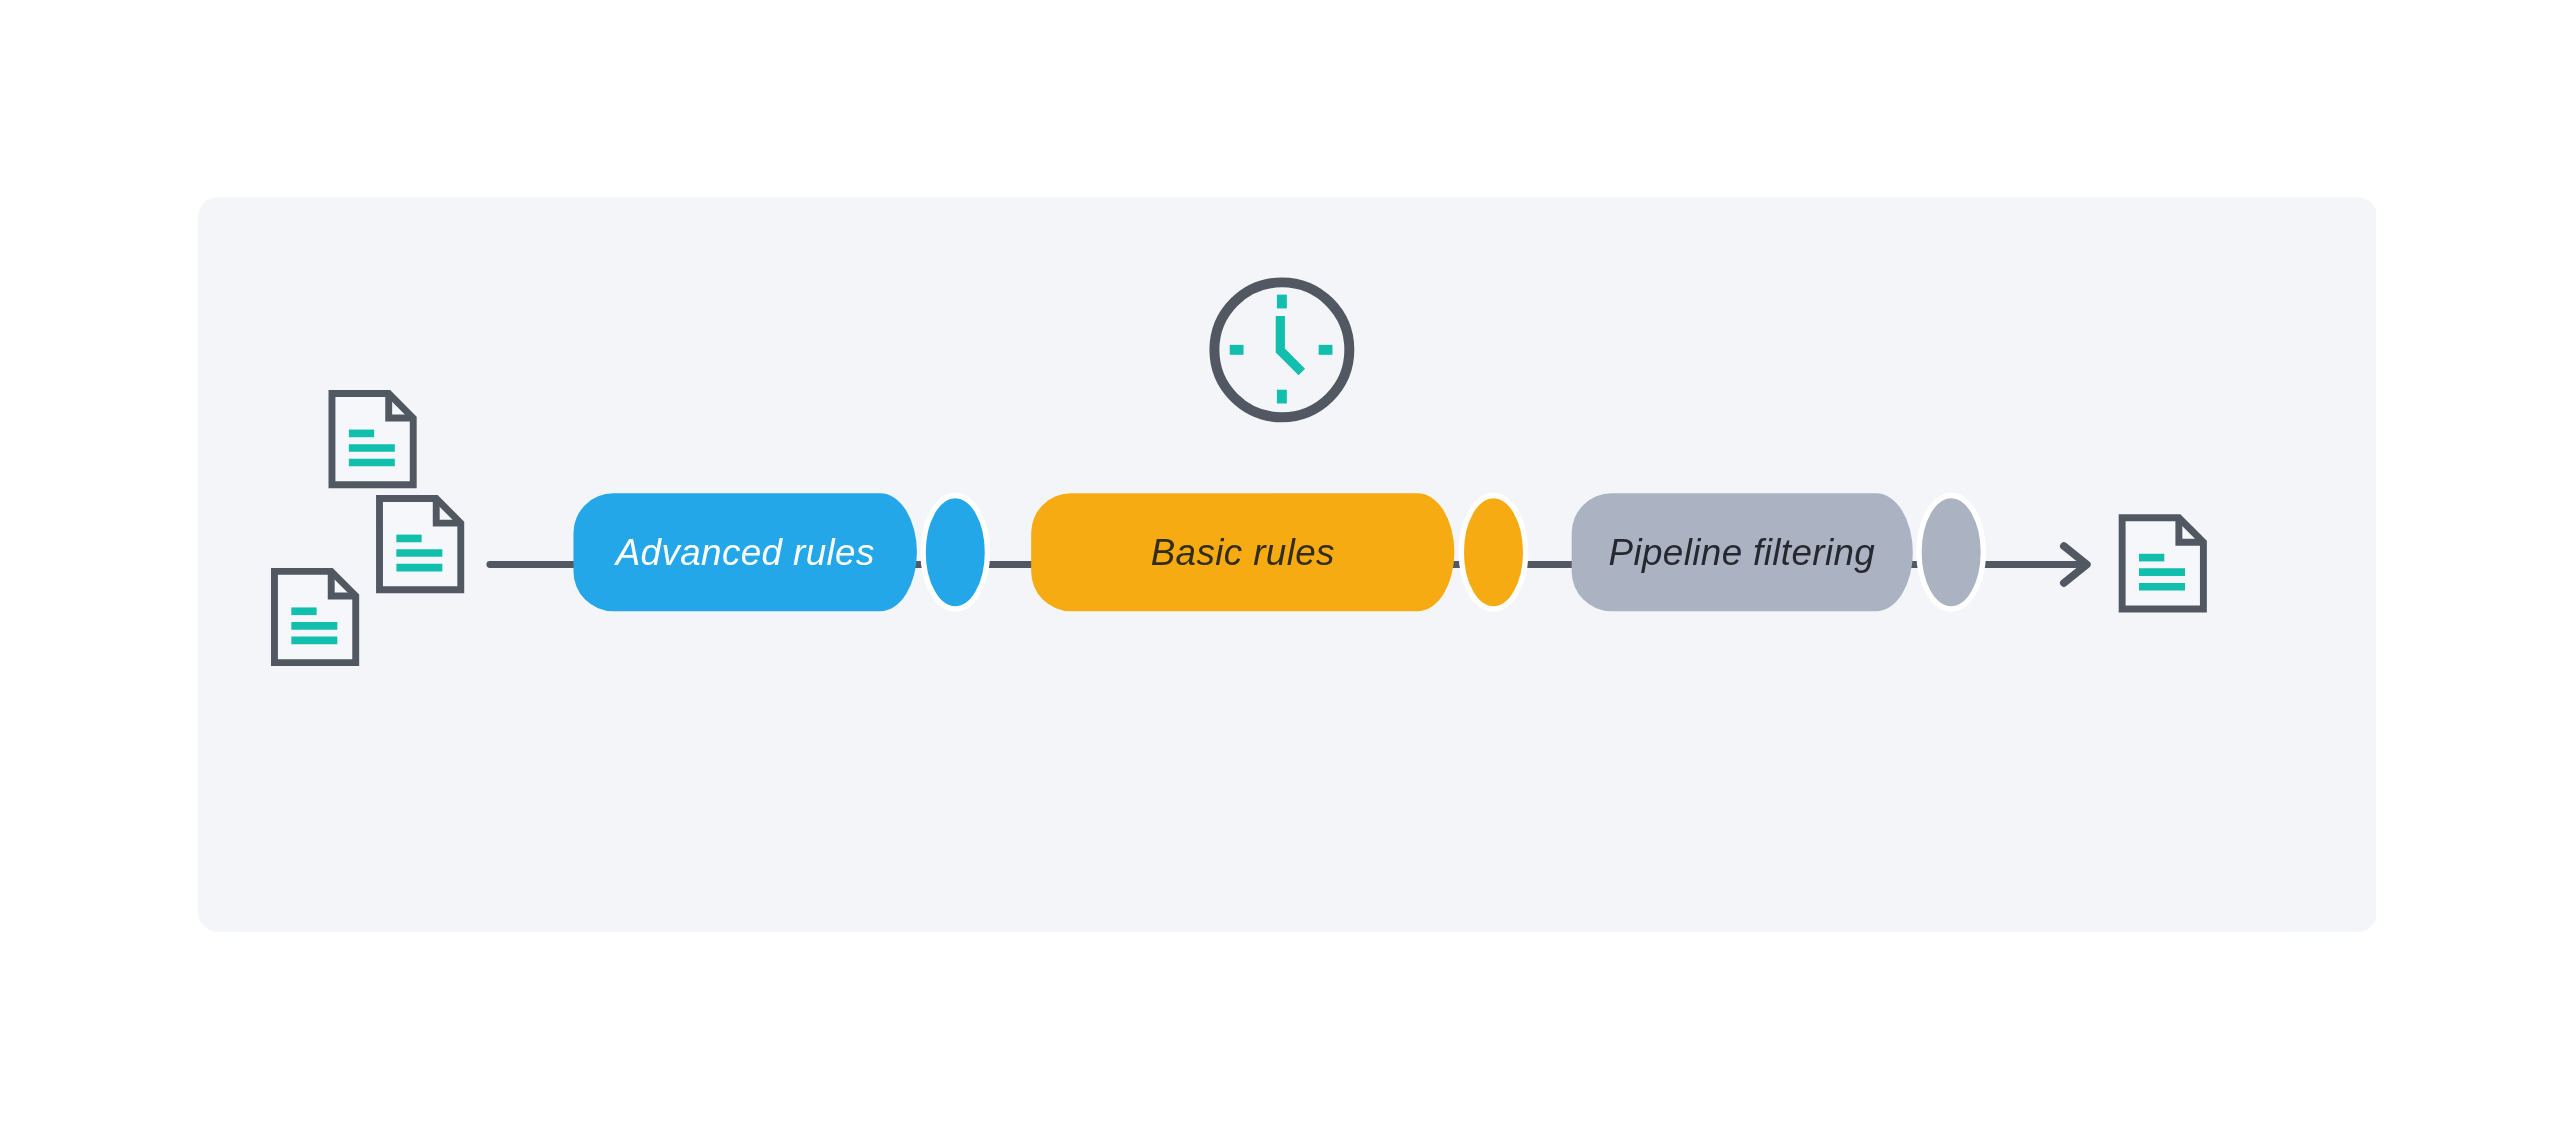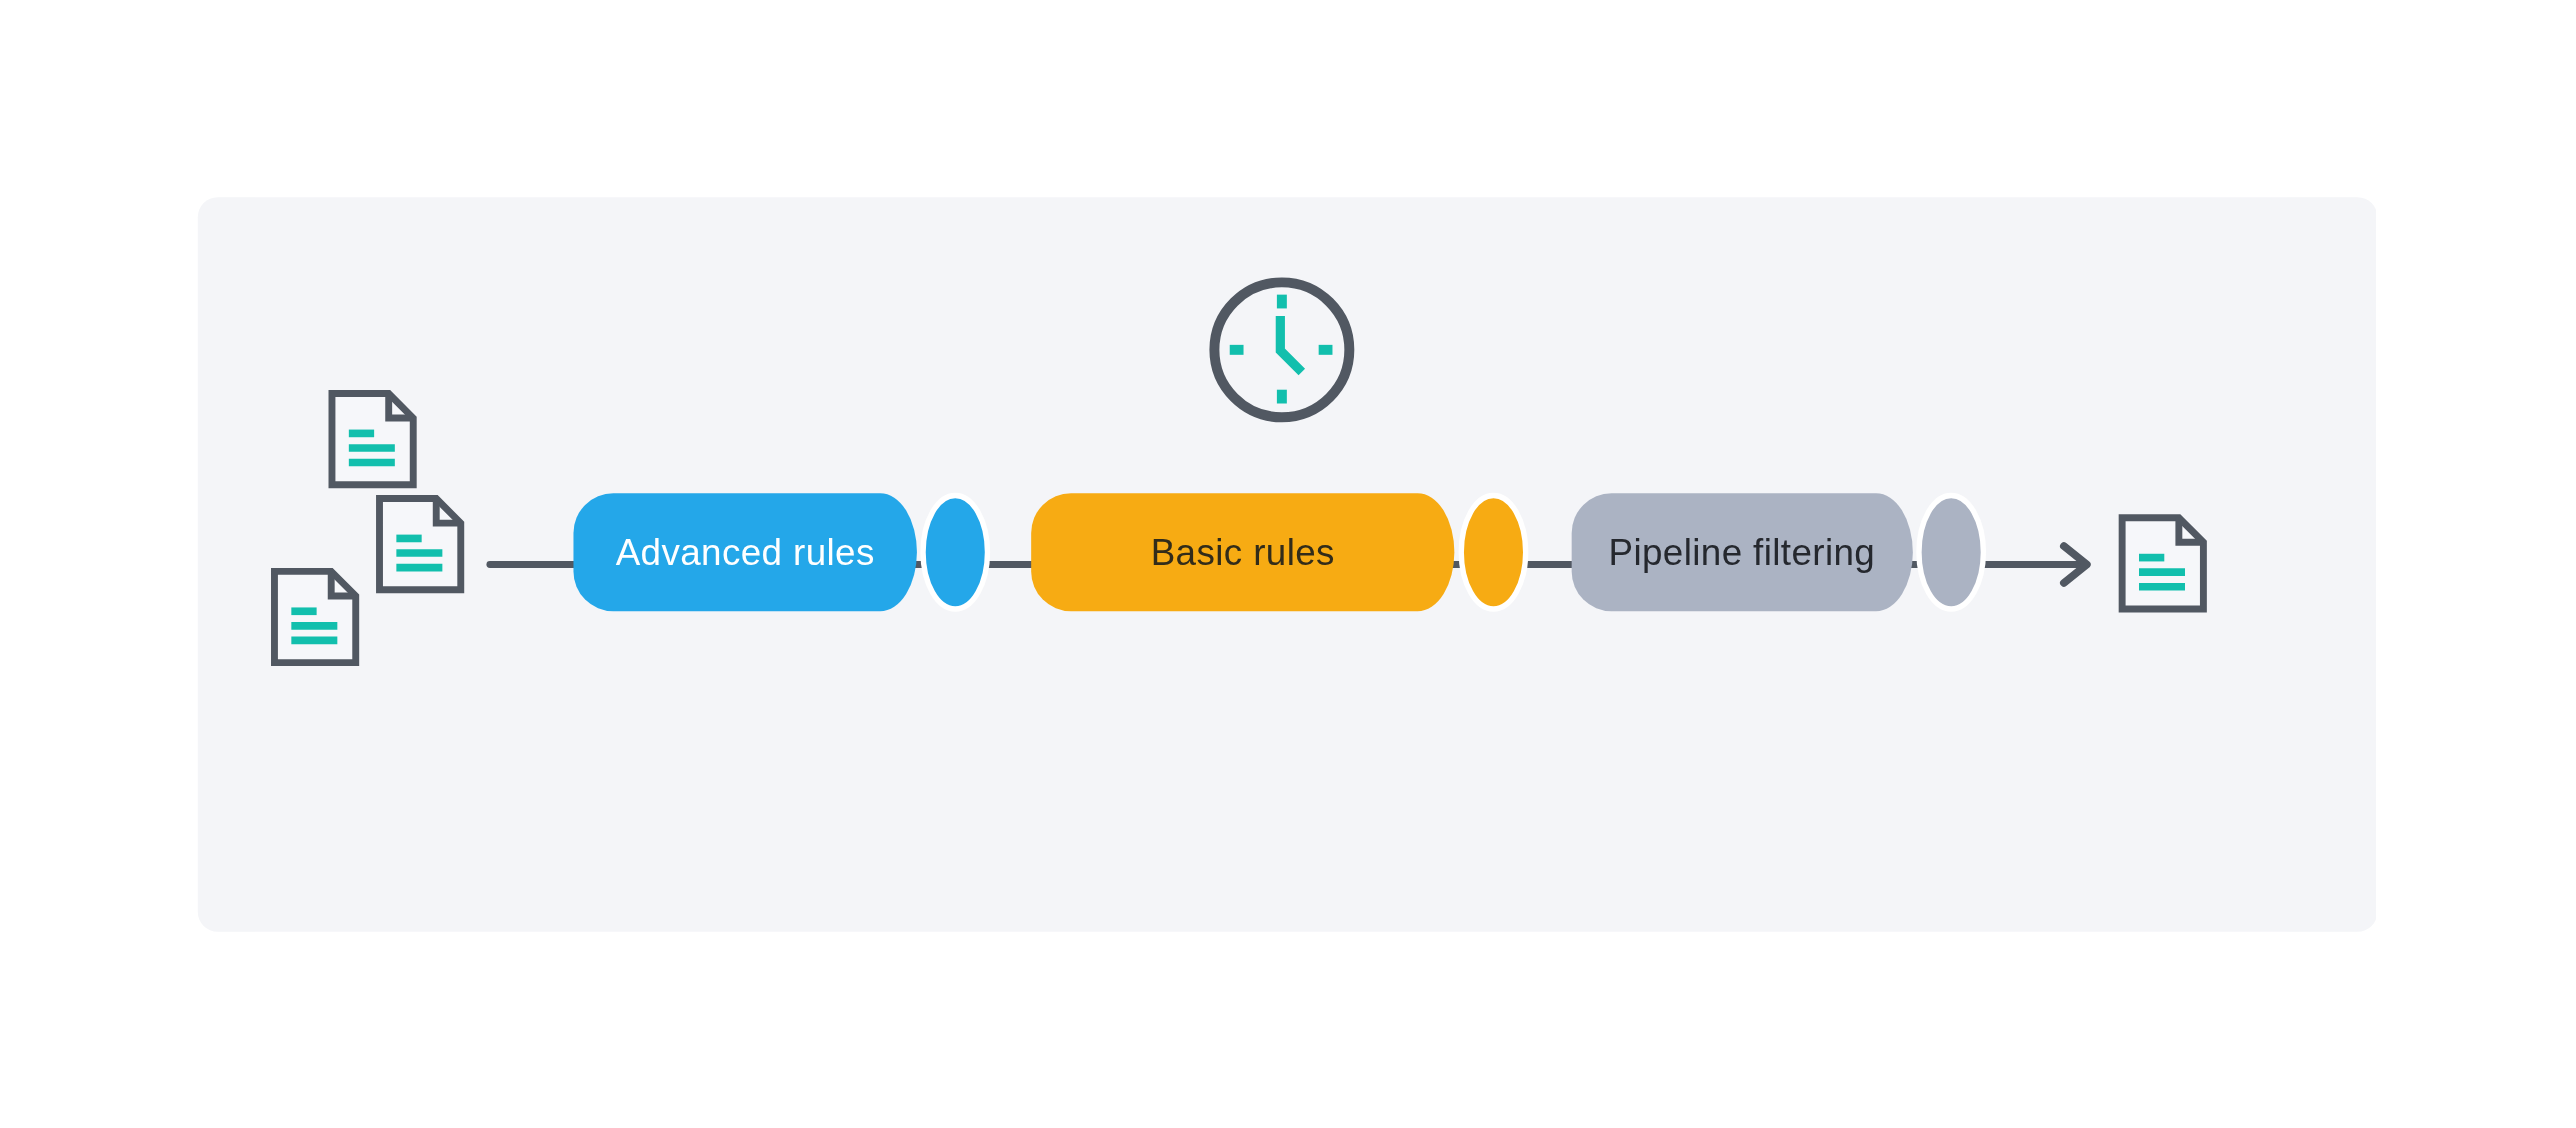--- a/index.html
+++ b/index.html
@@ -8,20 +8,21 @@
     background: #ffffff;
     width: 2576px;
     height: 1129px;
     font-family: "Liberation Sans", sans-serif;
   }
   .canvas {
     position: relative;
     width: 2376px;
     height: 1129px;
     overflow: hidden;
+    font-style: italic;
   }
   svg.diagram {
     position: absolute;
     left: 0;
     top: 0;
   }
   .stage-label {
     font-family: "Liberation Sans", sans-serif;
     font-size: 48px;
     font-weight: 500;

